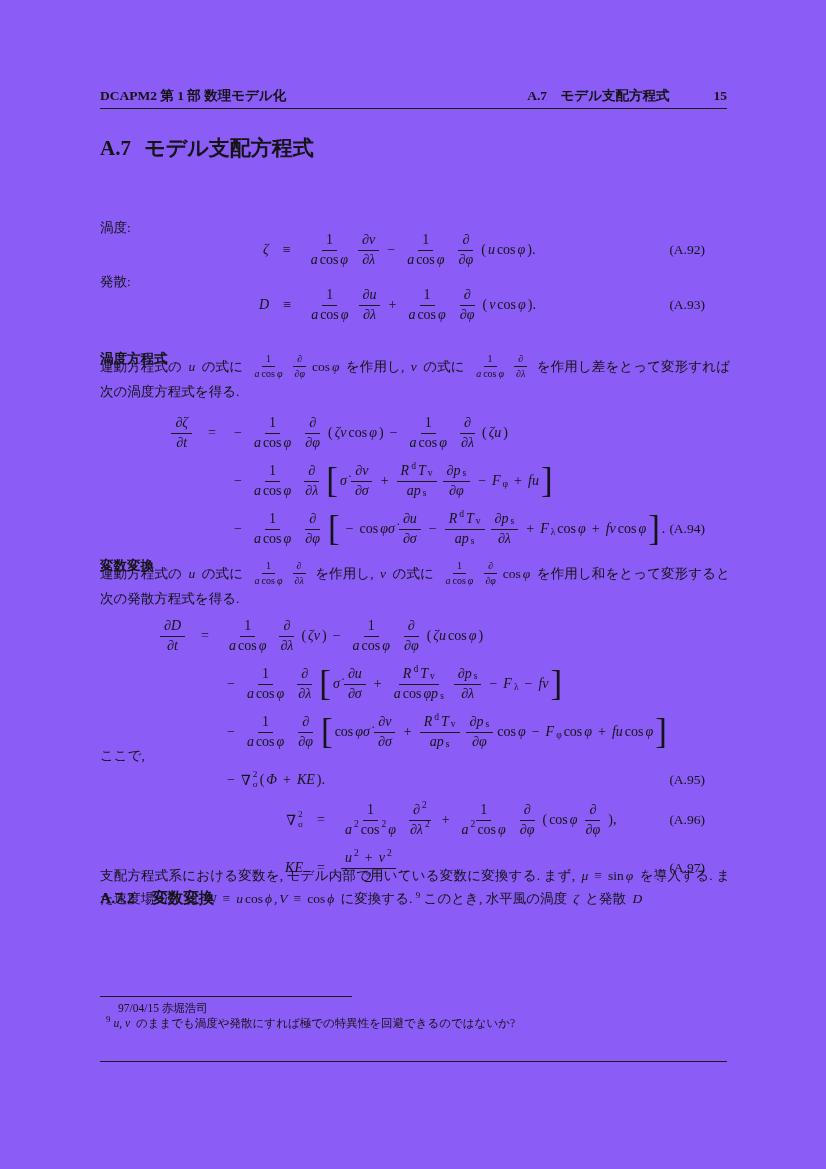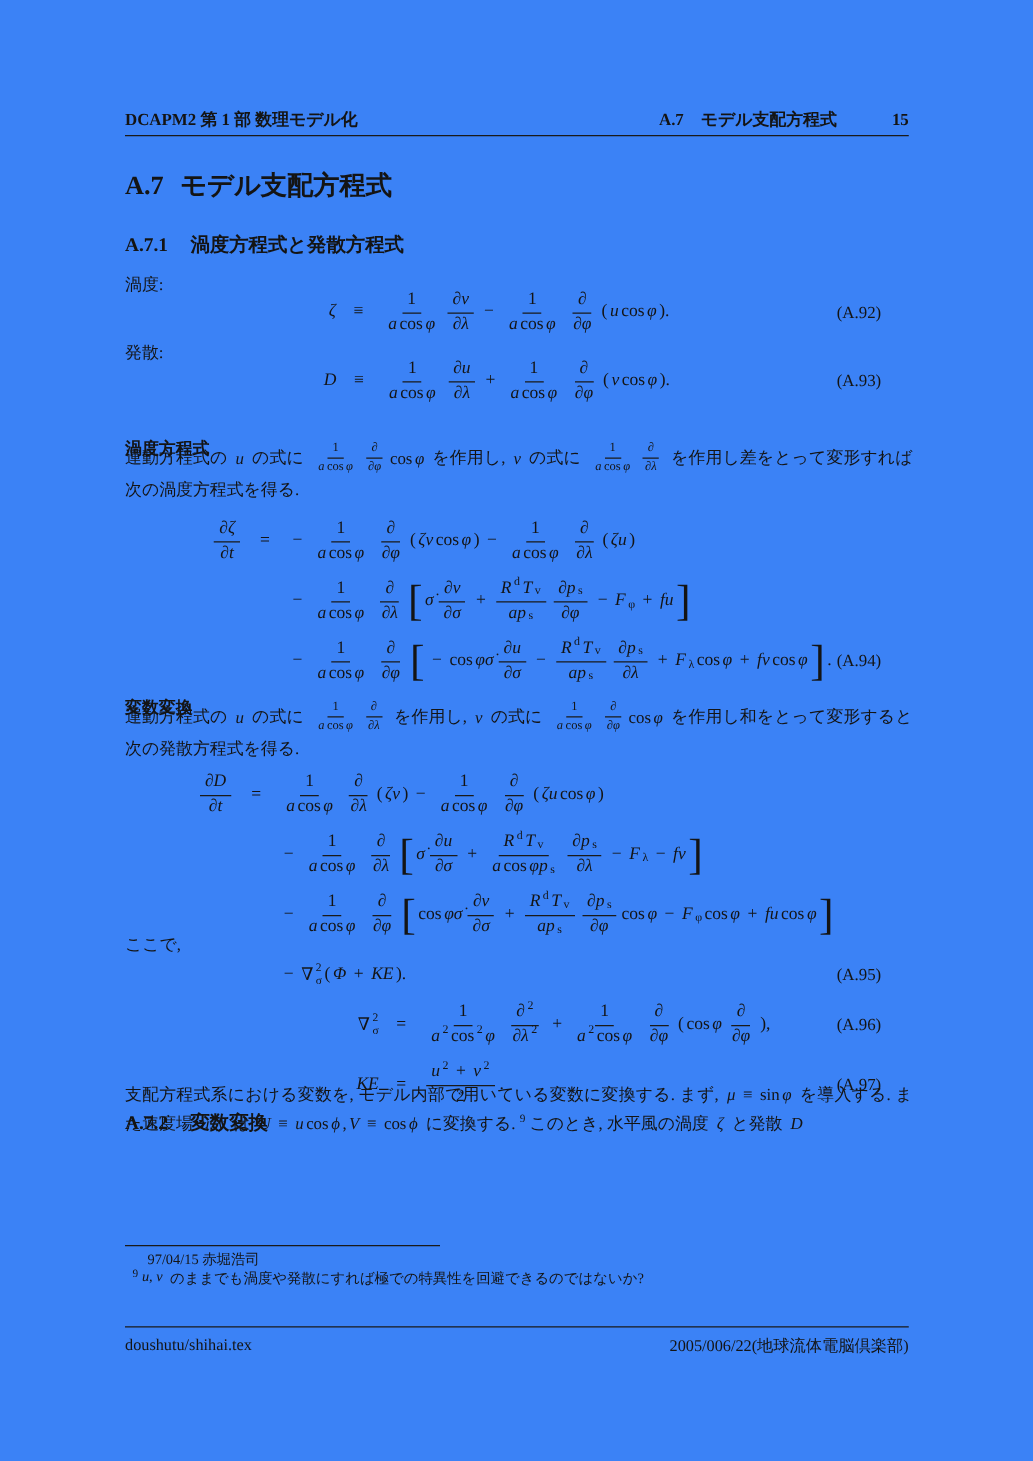--- a/index.html
+++ b/index.html
@@ -2,21 +2,21 @@
 <html><head>
 <meta charset="utf-8">
 <style>
   html,body{margin:0;padding:0;background:#ffffff;}
   body{
     width:826px;height:1169px;position:relative;
     font-family:"Liberation Serif","DejaVu Serif",serif;
     color:#141414;
     -webkit-font-smoothing:antialiased;
   }
-  .page{position:absolute;inset:0;background:#3b82f6;}
+  .page{position:absolute;inset:0;background:#8b5cf6;}
 
   
   .header{position:absolute;left:100px;top:87px;width:627px;display:flex;justify-content:space-between;font-weight:bold;font-size:13.5px;}
   .header-right{display:flex;align-items:baseline;}
   .pagenum{margin-left:44px;}
   .rule{border-top:1.4px solid #1a1a1a;height:0;}
   .header-rule{position:absolute;left:100px;top:108px;width:627px;}
   .fn-rule{position:absolute;left:100px;top:996px;width:252px;border-top:1px solid #1a1a1a;height:0;}
   .footer-rule{position:absolute;left:100px;top:1061px;width:627px;border-top:1px solid #1a1a1a;height:0;}
   .footer{position:absolute;left:100px;top:1068px;width:627px;display:flex;justify-content:space-between;font-size:13px;}
@@ -91,24 +91,20 @@
       <span class="pagenum">15</span>
     </span>
   </div>
   <div class="rule header-rule"></div>
 
   <h1 class="section-title">
     <span class="sec-num">A.7</span>
     <span class="sec-text">モデル支配方程式</span>
   </h1>
 
-  <h2 class="subsection-title">
-    <span class="sec-num">A.7.1</span>
-    <span class="sec-text">渦度方程式と発散方程式</span>
-  </h2>
 
   <p class="body-text p-label lbl-vort">渦度:</p>
   <div class="eqblock eq-a92">
       <div class="eqrow">
         <span class="eq-lhs">
           <span class="mi">ζ</span>
         </span>
         <span class="eq-rel">≡</span>
         <span class="eq-rhs">
           <span class="frac">
@@ -842,18 +838,14 @@
 
   <div class="fn-rule"></div>
   <div class="footnotes">
     <div class="fn-line indent">97/04/15 赤堀浩司</div>
     <div class="fn-line fn9"><sup class="fnmark">9</sup><span class="imath">
           <span class="mi">u, v</span>
         </span> のままでも渦度や発散にすれば極での特異性を回避できるのではないか?</div>
   </div>
 
   <div class="footer-rule"></div>
-  <div class="footer">
-    <span>doushutu/shihai.tex</span>
-    <span>2005/006/22(地球流体電脳倶楽部)</span>
-  </div>
 
 </div>
 
 </body></html>

